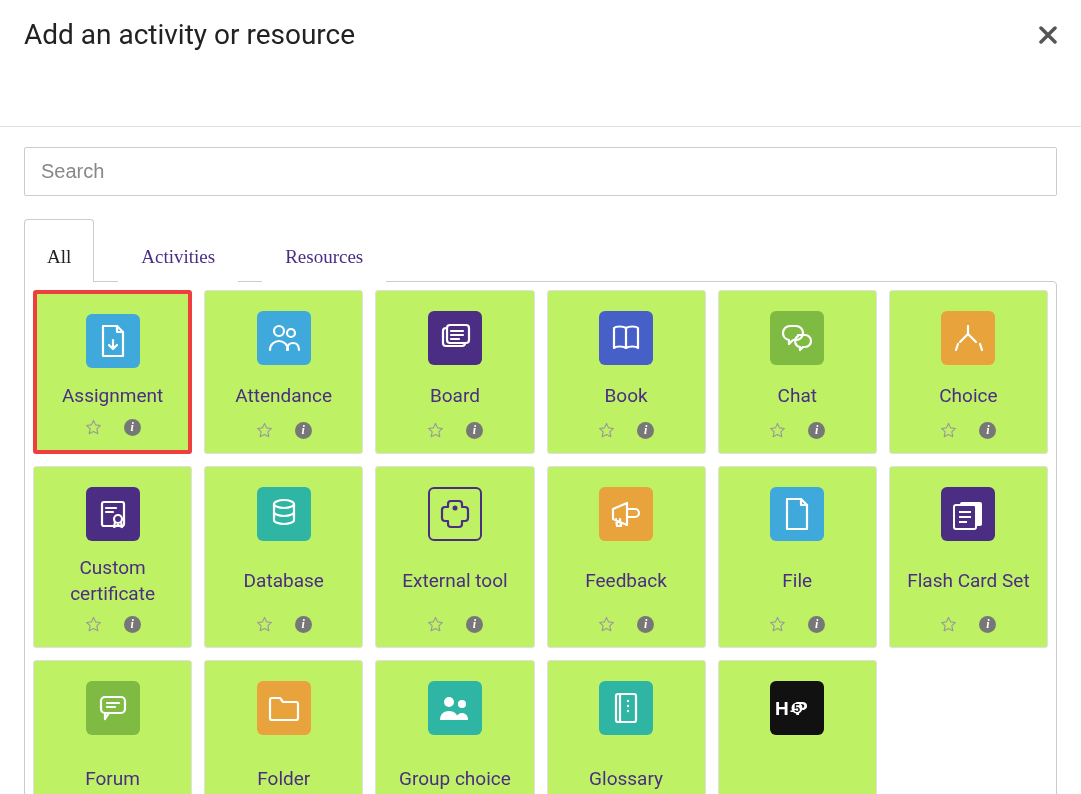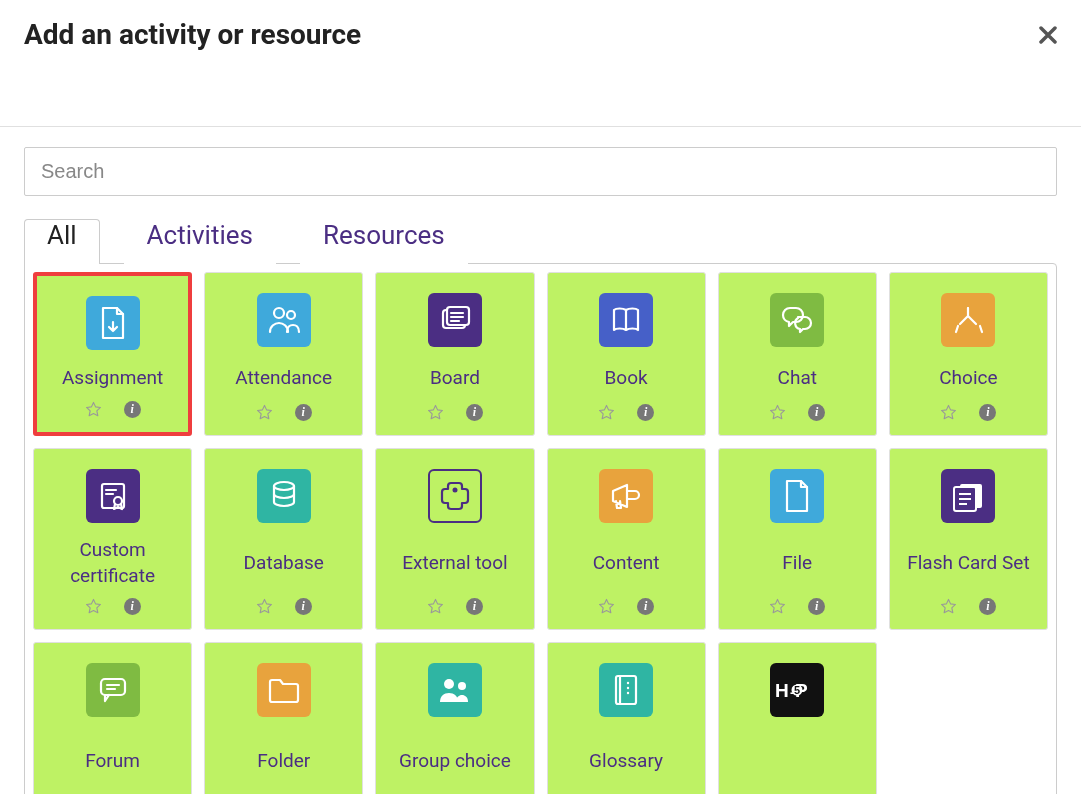--- a/index.html
+++ b/index.html
@@ -10,21 +10,21 @@
     width: 1081px;
   }
   .modal-header {
     display: flex;
     justify-content: space-between;
     align-items: center;
     padding: 18px 24px 30px 24px;
   }
   .modal-title {
     font-size: 28px;
-    font-weight: 700;
+    font-weight: 400;
     color: #222;
   }
   .close-btn {
     font-size: 24px;
     font-weight: bold;
     color: #555;
     cursor: pointer;
     line-height: 1;
   }
   .modal-body {
@@ -41,29 +41,30 @@
     color: #666;
     margin-bottom: 22px;
   }
   .search-input::placeholder { color: #888; }
   .tabs {
     display: flex;
     align-items: flex-end;
     gap: 0;
   }
   .tab {
-    padding: 0 22px 14px 22px;
-    font-size: 26px;
+    padding: 26px 22px 14px 22px;
+    font-size: 19px;
     color: #4b2e83;
     cursor: pointer;
     border: 1px solid transparent;
     border-bottom: none;
     position: relative;
     top: 1px;
     background: #fff;
+    font-family: Liberation Serif, serif;
   }
   .tab.active {
     color: #222;
     border-color: #ccc;
     border-bottom-color: #fff;
     border-radius: 4px 4px 0 0;
   }
   .tab-gap { width: 24px; }
   .grid-container {
     border: 1px solid #ccc;
@@ -348,21 +349,21 @@
             </span>
         <span class="info-icon">i</span>
       </div>
   </div>
         <div class="card">
     <div class="icon-box" style="background:#e8a33d">
             <svg width="34" height="30" viewBox="0 0 34 30">
               <path d="M4 18V10l14-6v22L4 20zM18 10h8a4 4 0 0 1 0 8h-8M7 20l1 7h4l-1-7" stroke="#fff" stroke-width="2.2" fill="none" stroke-linecap="round" stroke-linejoin="round"></path>
             </svg>
           </div>
-    <div class="card-label">Content</div>
+    <div class="card-label">Feedback</div>
 
       <div class="card-actions">
         <span class="star-icon">
               <svg width="17" height="17" viewBox="0 0 24 24">
                 <path d="M12 2l2.9 6.3 6.9.8-5.1 4.8 1.4 6.8L12 17.8 5.9 20.7l1.4-6.8L2.2 9.1l6.9-.8z" fill="none" stroke="#999" stroke-width="1.6" stroke-linejoin="round"></path>
               </svg>
             </span>
         <span class="info-icon">i</span>
       </div>
   </div>

